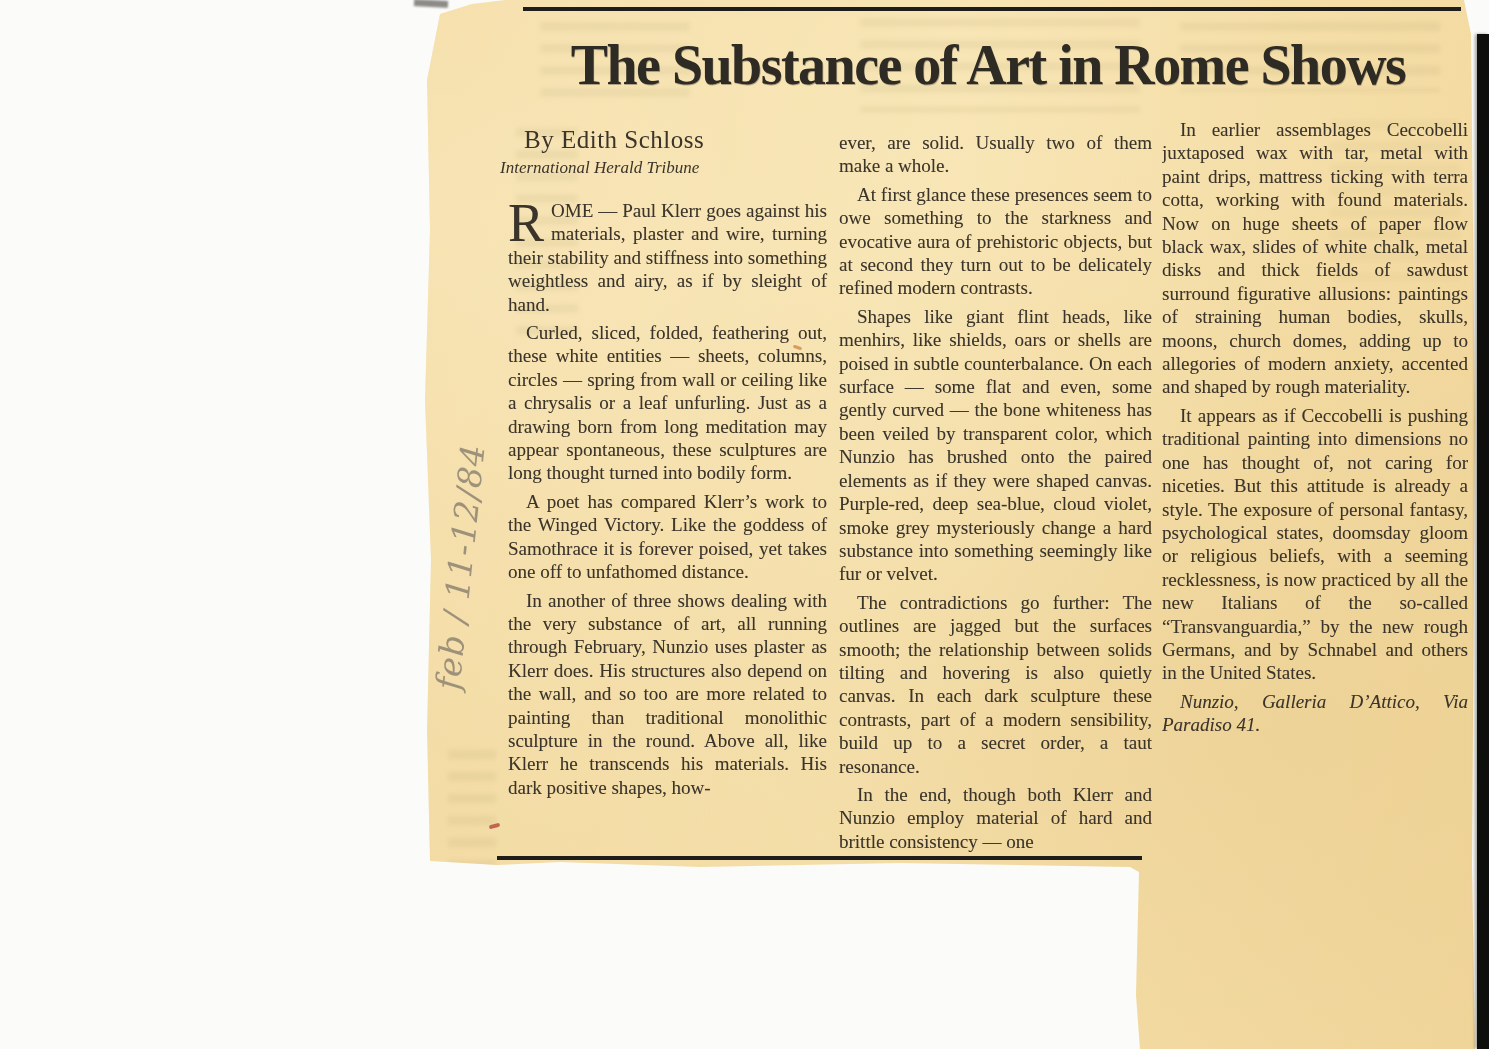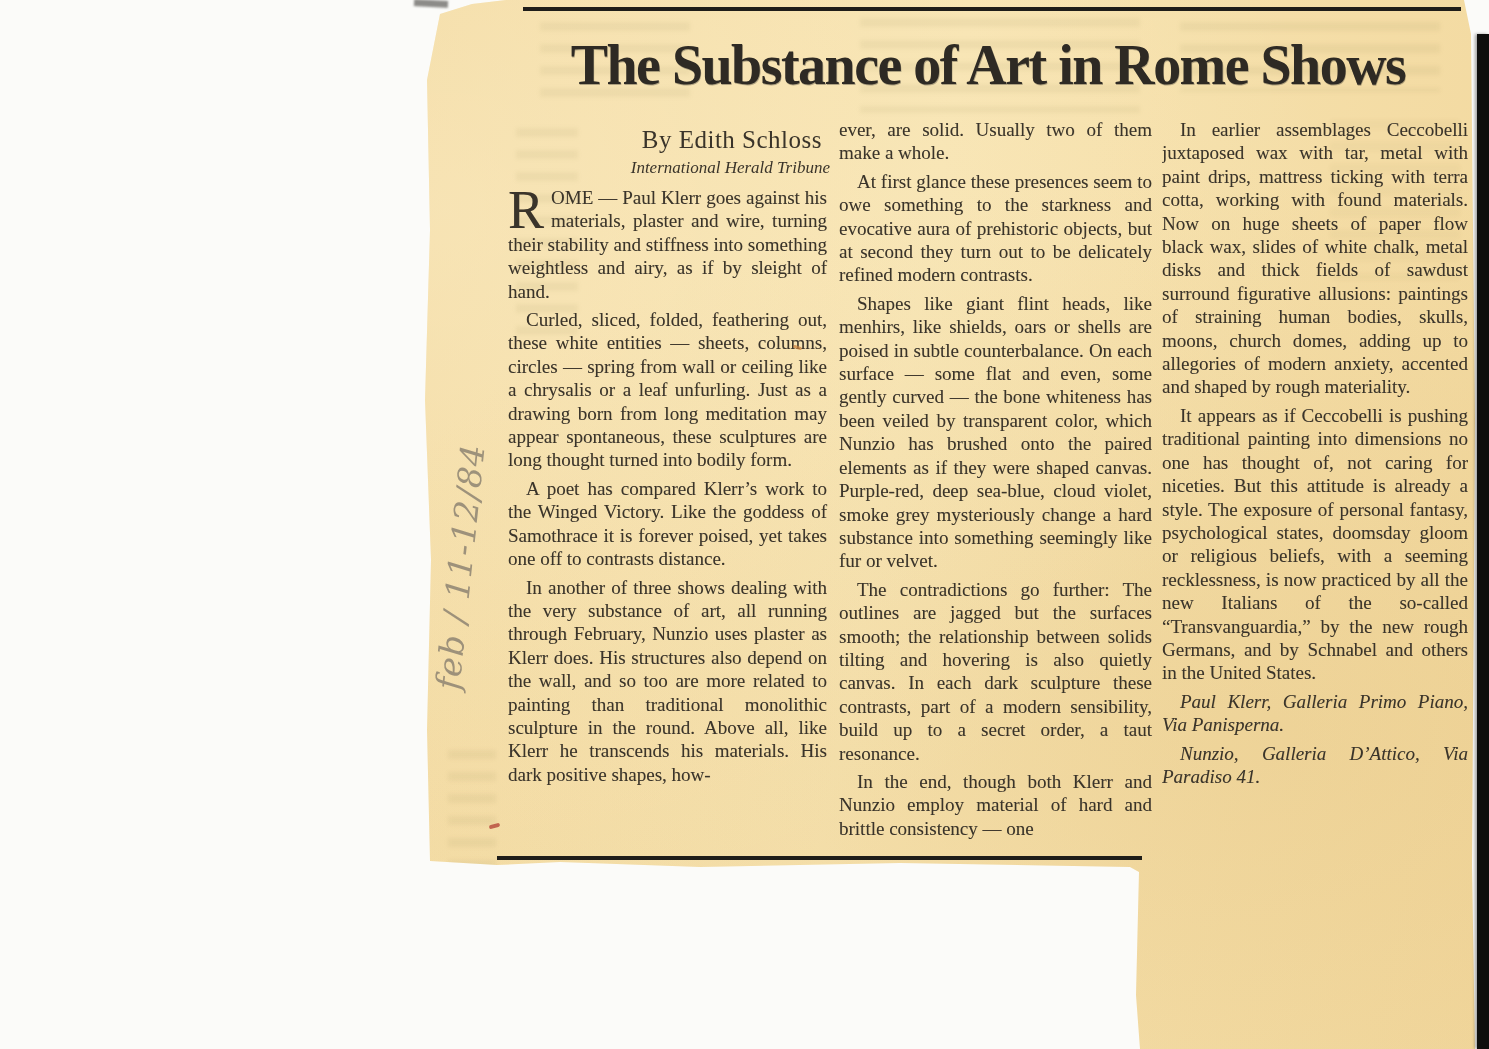--- a/index.html
+++ b/index.html
@@ -37,33 +37,33 @@
   .rule.top{left:523px;top:7px;width:938px;height:4px;}
   .rule.bottom{left:497px;top:856px;width:645px;height:4px;}
   .title{
     position:absolute;left:512px;top:32px;width:952px;margin:0;
     text-align:center;font-size:57px;font-weight:700;letter-spacing:-1.5px;
     color:var(--headline); transform:scaleX(.98); transform-origin:center;
     text-shadow:.6px .6px 0 rgba(46,42,36,.35);
     white-space:nowrap;
   }
   .byline{
-    position:absolute;left:492px;top:126px;width:330px;text-align:right;
+    position:absolute;left:524px;top:126px;width:330px;text-align:left;
     font-size:25px;color:var(--ink);letter-spacing:.5px;
   }
   .credit{
-    position:absolute;left:500px;top:158px;width:330px;text-align:right;
+    position:absolute;left:500px;top:158px;width:330px;text-align:left;
     font-size:17px;font-style:italic;color:var(--ink);
   }
   .col{
     position:absolute;color:var(--ink);font-size:19px;line-height:23.4px;
     text-align:justify; text-justify:inter-word;
   }
   .col p{margin:0 0 5px 0;text-indent:18px;text-shadow:.3px .3px 0 rgba(59,53,43,.25);}
-  .col p.noindent{text-indent:0;}
+  .col p.noindent{text-indent:0;margin-top:13px;}
   .col p.em{font-style:italic;}
   .col1{left:508px;top:186px;width:319px;}
   .col2{left:839px;top:118px;width:313px;}
   .col3{left:1162px;top:118px;width:306px;height:931px;overflow:hidden;}
   .dropcap{
     float:left;font-size:54px;line-height:42px;padding:3px 7px 0 0;
     color:var(--ink);font-weight:400;
   }
   .handwriting{
     position:absolute;left:273px;top:545px;width:380px;height:44px;
@@ -98,34 +98,33 @@
     <div class="rule top"></div>
     <div class="rule bottom"></div>
 
     <h1 class="title">The Substance of Art in Rome Shows</h1>
     <div class="byline">By Edith Schloss</div>
     <div class="credit">International Herald Tribune</div>
 
     <div class="col col1">
         <p class="noindent"><span class="dropcap">R</span>OME — Paul Klerr goes against his materials, plaster and wire, turning their stability and stiffness into something weightless and airy, as if by sleight of hand.</p>
         <p>Curled, sliced, folded, feathering out, these white entities — sheets, columns, circles — spring from wall or ceiling like a chrysalis or a leaf unfurling. Just as a drawing born from long meditation may appear spontaneous, these sculptures are long thought turned into bodily form.</p>
-        <p>A poet has compared Klerr’s work to the Winged Victory. Like the goddess of Samothrace it is forever poised, yet takes one off to contrasts distance.</p>
+        <p>A poet has compared Klerr’s work to the Winged Victory. Like the goddess of Samothrace it is forever poised, yet takes one off to unfathomed distance.</p>
         <p>In another of three shows dealing with the very substance of art, all running through February, Nunzio uses plaster as Klerr does. His structures also depend on the wall, and so too are more related to painting than traditional monolithic sculpture in the round. Above all, like Klerr he transcends his materials. His dark positive shapes, how-</p>
       </div>
     <div class="col col2">
         <p class="noindent">ever, are solid. Usually two of them make a whole.</p>
         <p>At first glance these presences seem to owe something to the starkness and evocative aura of prehistoric objects, but at second they turn out to be delicately refined modern contrasts.</p>
         <p>Shapes like giant flint heads, like menhirs, like shields, oars or shells are poised in subtle counterbalance. On each surface — some flat and even, some gently curved — the bone whiteness has been veiled by transparent color, which Nunzio has brushed onto the paired elements as if they were shaped canvas. Purple-red, deep sea-blue, cloud violet, smoke grey mysteriously change a hard substance into something seemingly like fur or velvet.</p>
         <p>The contradictions go further: The outlines are jagged but the surfaces smooth; the relationship between solids tilting and hovering is also quietly canvas. In each dark sculpture these contrasts, part of a modern sensibility, build up to a secret order, a taut resonance.</p>
         <p>In the end, though both Klerr and Nunzio employ material of hard and brittle consistency — one</p>
       </div>
     <div class="col col3">
         <p>In earlier assemblages Ceccobelli juxtaposed wax with tar, metal with paint drips, mattress ticking with terra cotta, working with found materials. Now on huge sheets of paper flow black wax, slides of white chalk, metal disks and thick fields of sawdust surround figurative allusions: paintings of straining human bodies, skulls, moons, church domes, adding up to allegories of modern anxiety, accented and shaped by rough materiality.</p>
         <p>It appears as if Ceccobelli is pushing traditional painting into dimensions no one has thought of, not caring for niceties. But this attitude is already a style. The exposure of personal fantasy, psychological states, doomsday gloom or religious beliefs, with a seeming recklessness, is now practiced by all the new Italians of the so-called “Transvanguardia,” by the new rough Germans, and by Schnabel and others in the United States.</p>
-        <p class="em">Paul Klerr, Galleria Primo Piano, Via Panisperna.</p>
         <p class="em">Nunzio, Galleria D’Attico, Via Paradiso 41.</p>
       </div>
 
     <div class="mark red"></div>
     <div class="mark orange"></div>
 
     <div class="handwriting">feb / 11-12/84</div>
   </div>
 
   <div class="blackband"></div>

